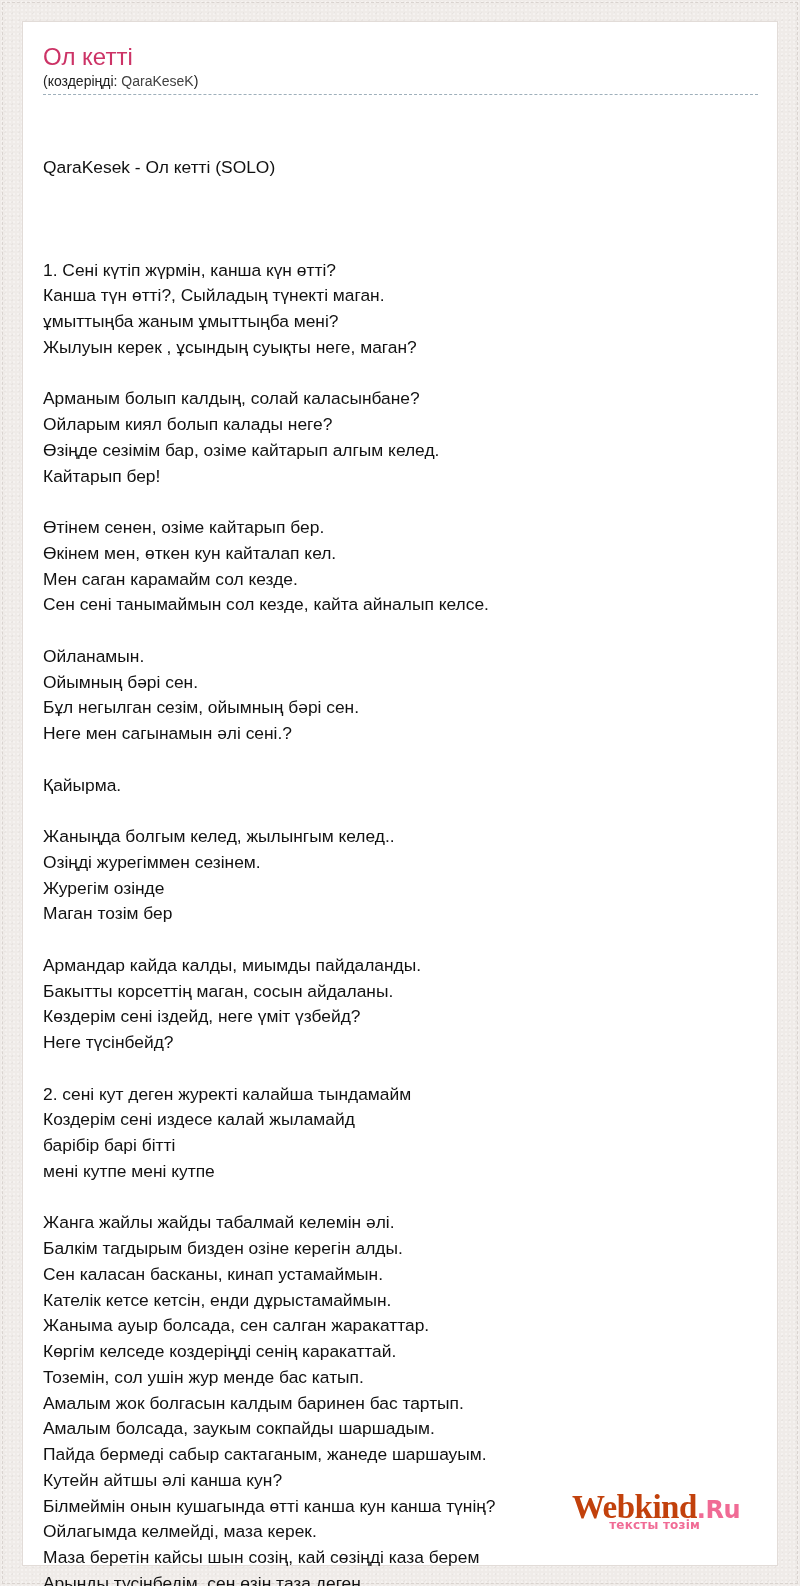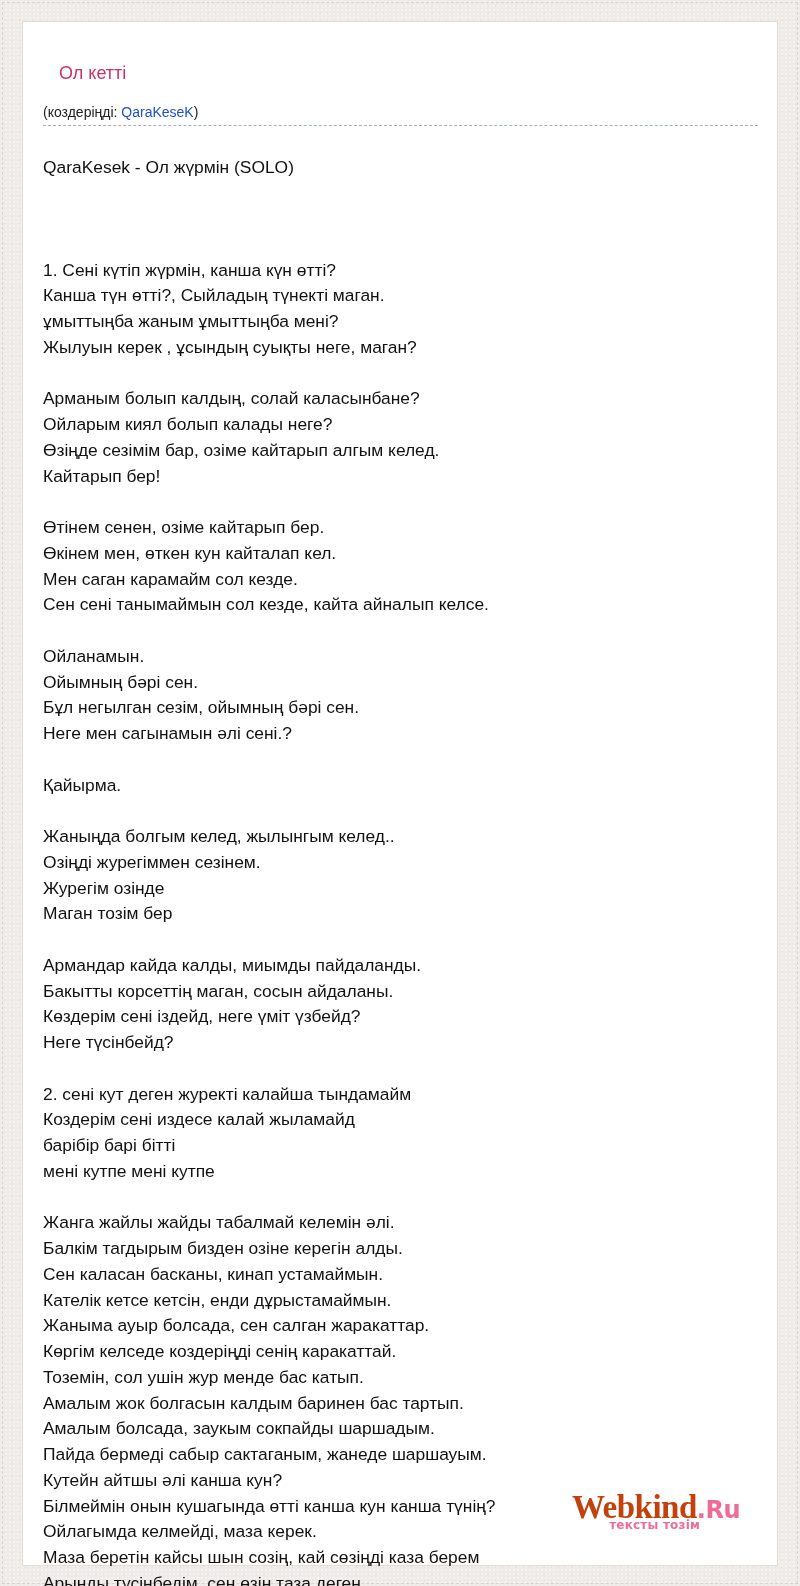--- a/index.html
+++ b/index.html
@@ -35,36 +35,36 @@
       border: 1px solid #e2dcd8;
       box-sizing: border-box;
     }
     .header {
       position: absolute;
       left: 20px;
       top: 21px;
       width: 715px;
     }
     .song-title {
-      font-size: 18px;
+      font-size: 24px;
       color: #cc3366;
       line-height: 28px;
-      margin: 16px;
+      margin: 0;
       font-weight: normal;
     }
     .artist-line {
       font-size: 14px;
       color: #222;
       line-height: 18px;
       margin-top: 1px;
       padding-bottom: 4px;
       border-bottom: 1px dashed #9fb0bb;
     }
     .artist-link {
-      color: #1d4ed8;
+      color: #404040;
       text-decoration: none;
     }
     .lyrics {
       position: absolute;
       left: 20px;
       top: 81px;
       width: 715px;
       font-size: 17.4px;
       line-height: 25.75px;
       color: #111;
@@ -121,21 +121,21 @@
 <div class="outer-frame"></div>
 
 <div class="card">
 
   <div class="header">
     <h1 class="song-title">Ол кетті</h1>
     <div class="artist-line"><span>(коздеріңді: </span><a class="artist-link" href="#">QaraKeseK</a><span>)</span></div>
   </div>
 
   <div class="lyrics" id="lyrics">
-    <span class="line">QaraKesek - Ол жүрмін (SOLO)</span>
+    <span class="line">QaraKesek - Ол кетті (SOLO)</span>
   <span class="line"></span><span class="line">1. Сені күтіп жүрмін, канша күн өтті?</span><span class="line">Канша түн өтті?, Сыйладың түнекті маган.</span><span class="line">ұмыттыңба жаным ұмыттыңба мені?</span><span class="line">Жылуын керек , ұсындың суықты неге, маган?</span><span class="line"></span><span class="line">Арманым болып калдың, солай каласынбане?</span><span class="line">Ойларым киял болып калады неге?</span><span class="line">Өзіңде сезімім бар, озіме кайтарып алгым келед.</span><span class="line">Кайтарып бер!</span><span class="line"></span><span class="line">Өтінем сенен, озіме кайтарып бер.</span><span class="line">Өкінем мен, өткен кун кайталап кел.</span><span class="line">Мен саган карамайм сол кезде.</span><span class="line">Сен сені танымаймын сол кезде, кайта айналып келсе.</span><span class="line"></span><span class="line">Ойланамын.</span><span class="line">Ойымның бәрі сен.</span><span class="line">Бұл негылган сезім, ойымның бәрі сен.</span><span class="line">Неге мен сагынамын әлі сені.?</span><span class="line"></span><span class="line">Қайырма.</span><span class="line"></span><span class="line">Жаныңда болгым келед, жылынгым келед..</span><span class="line">Озіңді журегіммен сезінем.</span><span class="line">Журегім озінде</span><span class="line">Маган тозім бер</span><span class="line"></span><span class="line">Армандар кайда калды, миымды пайдаланды.</span><span class="line">Бакытты корсеттің маган, сосын айдаланы.</span><span class="line">Көздерім сені іздейд, неге үміт үзбейд?</span><span class="line">Неге түсінбейд?</span><span class="line"></span><span class="line">2. сені кут деген журекті калайша тындамайм</span><span class="line">Коздерім сені издесе калай жыламайд</span><span class="line">барібір барі бітті</span><span class="line">мені кутпе мені кутпе</span><span class="line"></span><span class="line">Жанга жайлы жайды табалмай келемін әлі.</span><span class="line">Балкім тагдырым бизден озіне керегін алды.</span><span class="line">Сен каласан басканы, кинап устамаймын.</span><span class="line">Кателік кетсе кетсін, енди дұрыстамаймын.</span><span class="line">Жаныма ауыр болсада, сен салган жаракаттар.</span><span class="line">Көргім келседе коздеріңді сенің каракаттай.</span><span class="line">Тоземін, сол ушін жур менде бас катып.</span><span class="line">Амалым жок болгасын калдым баринен бас тартып.</span><span class="line">Амалым болсада, заукым сокпайды шаршадым.</span><span class="line">Пайда бермеді сабыр сактаганым, жанеде шаршауым.</span><span class="line">Кутейн айтшы әлі канша кун?</span><span class="line">Білмеймін онын кушагында өтті канша кун канша түнің?</span><span class="line">Ойлагымда келмейді, маза керек.</span><span class="line">Маза беретін кайсы шын созің, кай сөзіңді каза берем</span><span class="line">Арыңды тусінбедім, сен өзің таза деген.</span></div>
 
   <div class="logo">
     <div class="logo-main"><span class="logo-brand">Webkind</span><span class="logo-tld">.Ru</span></div>
     <div class="logo-sub">тексты тозім</div>
   </div>
 
 </div>
 
 </body></html>

